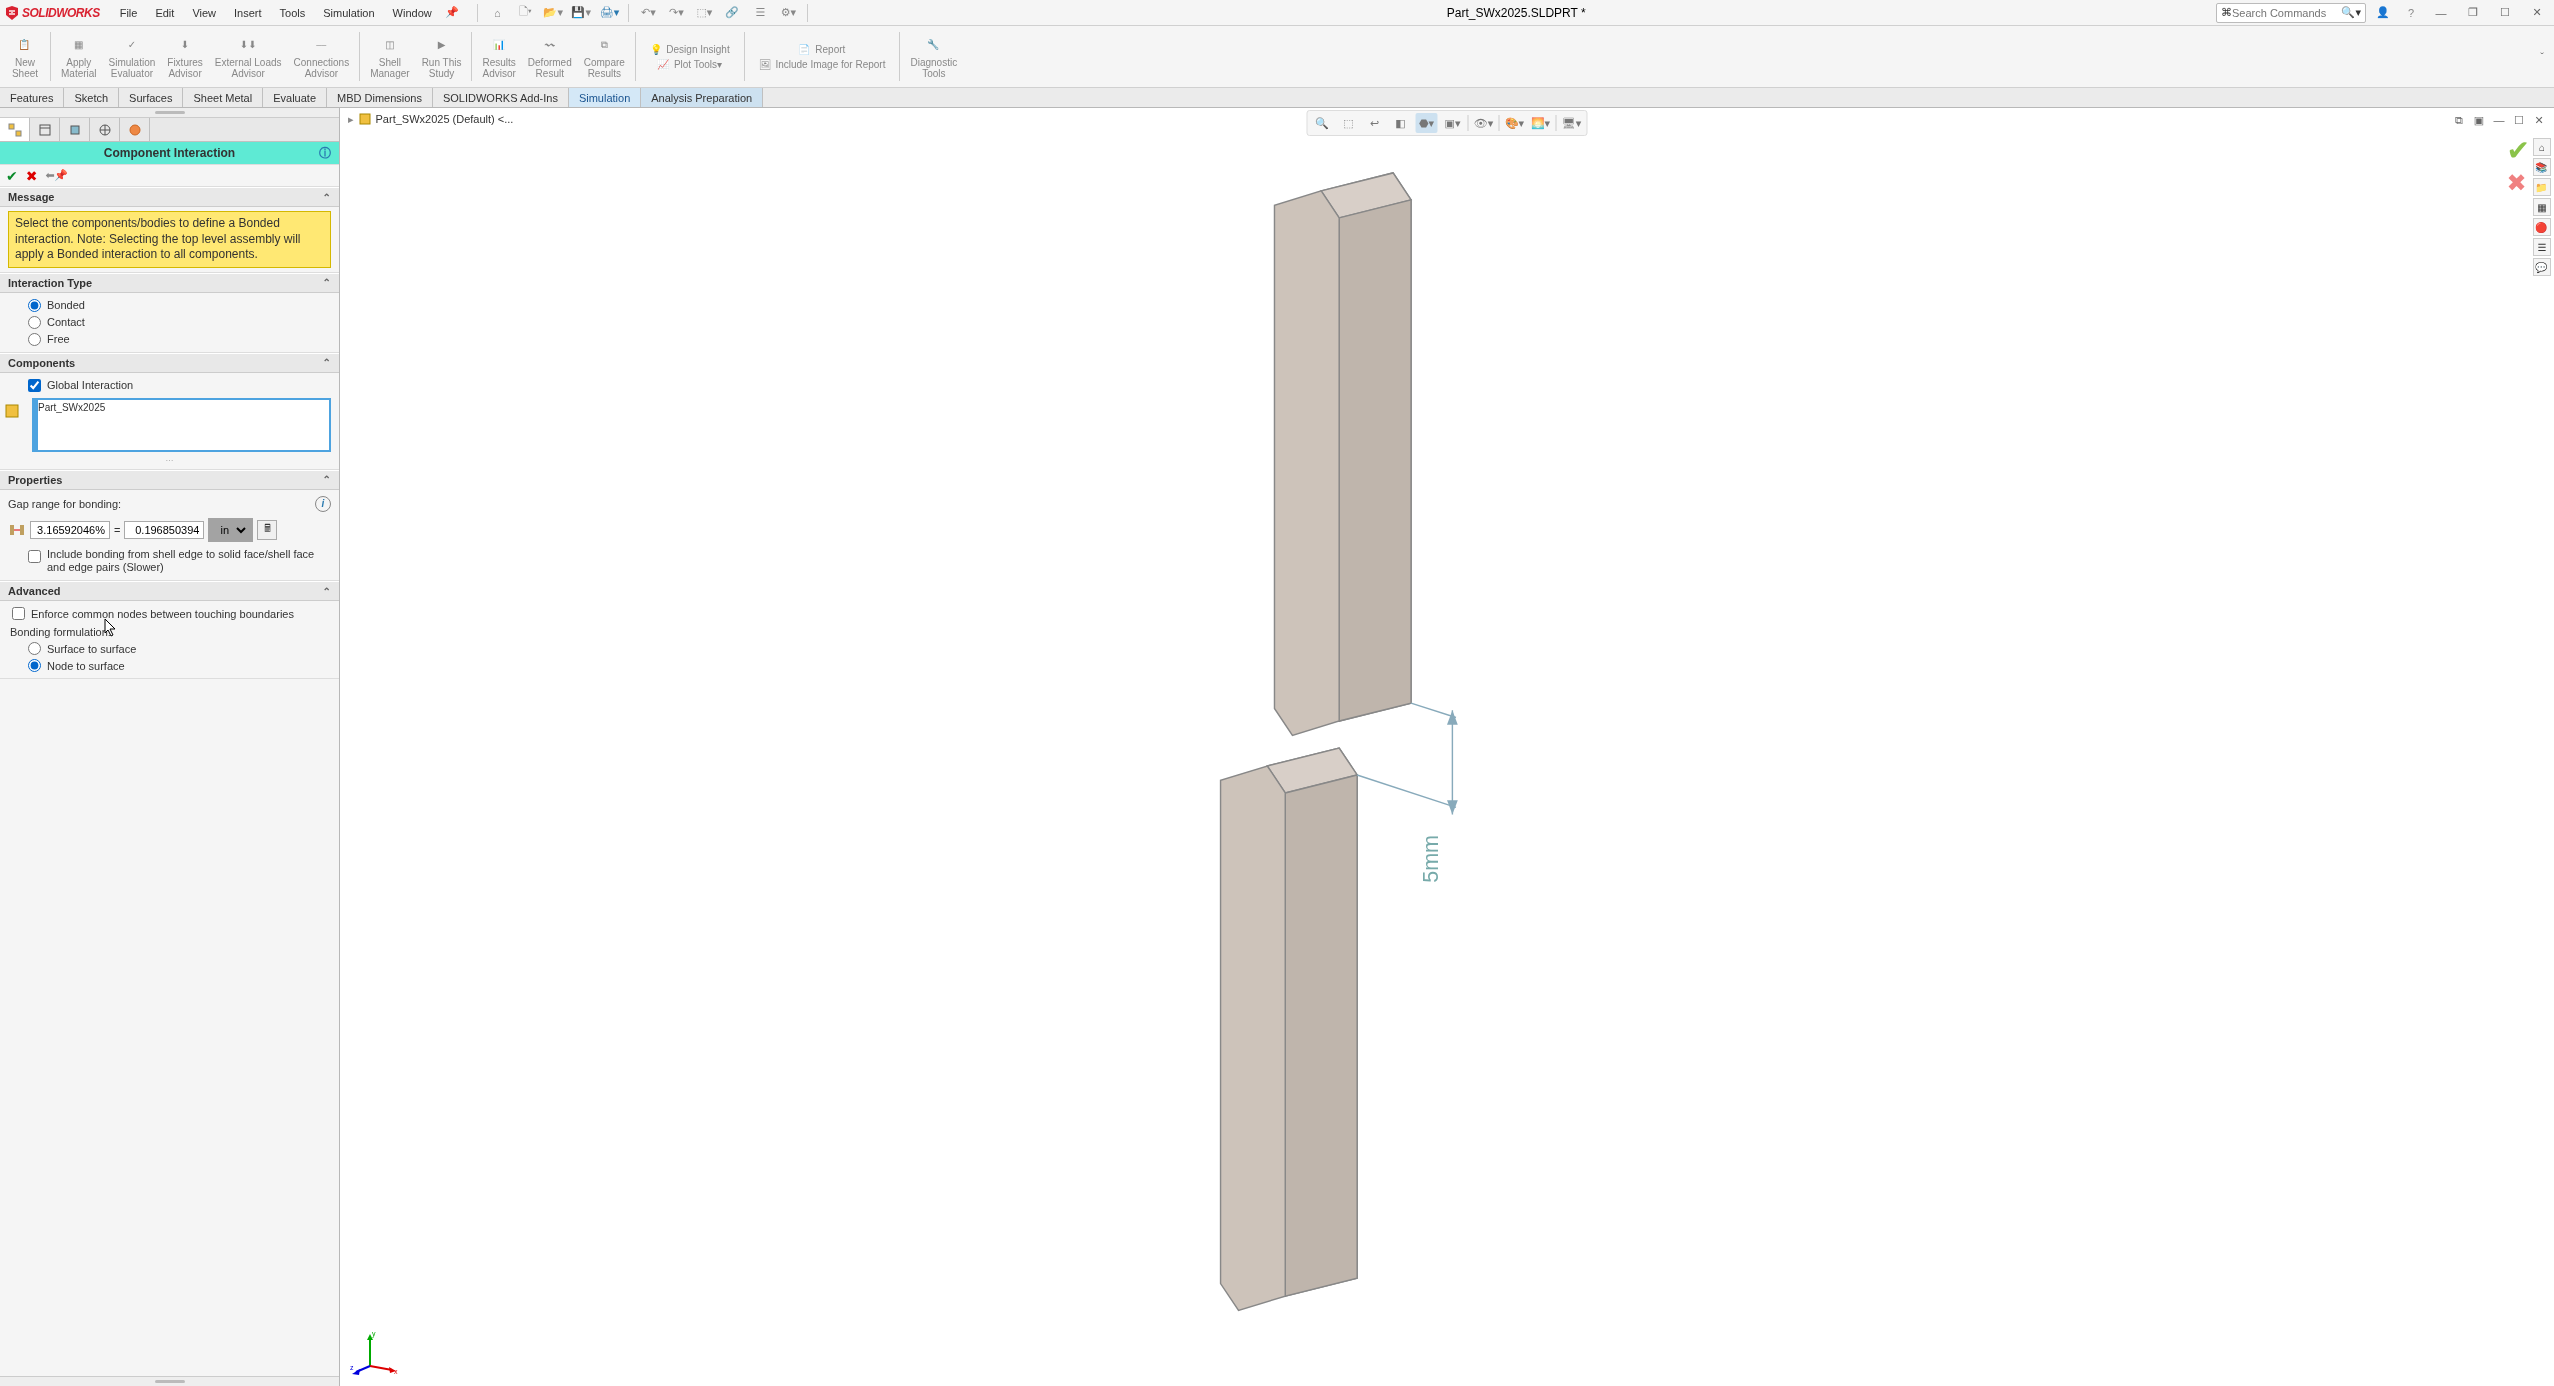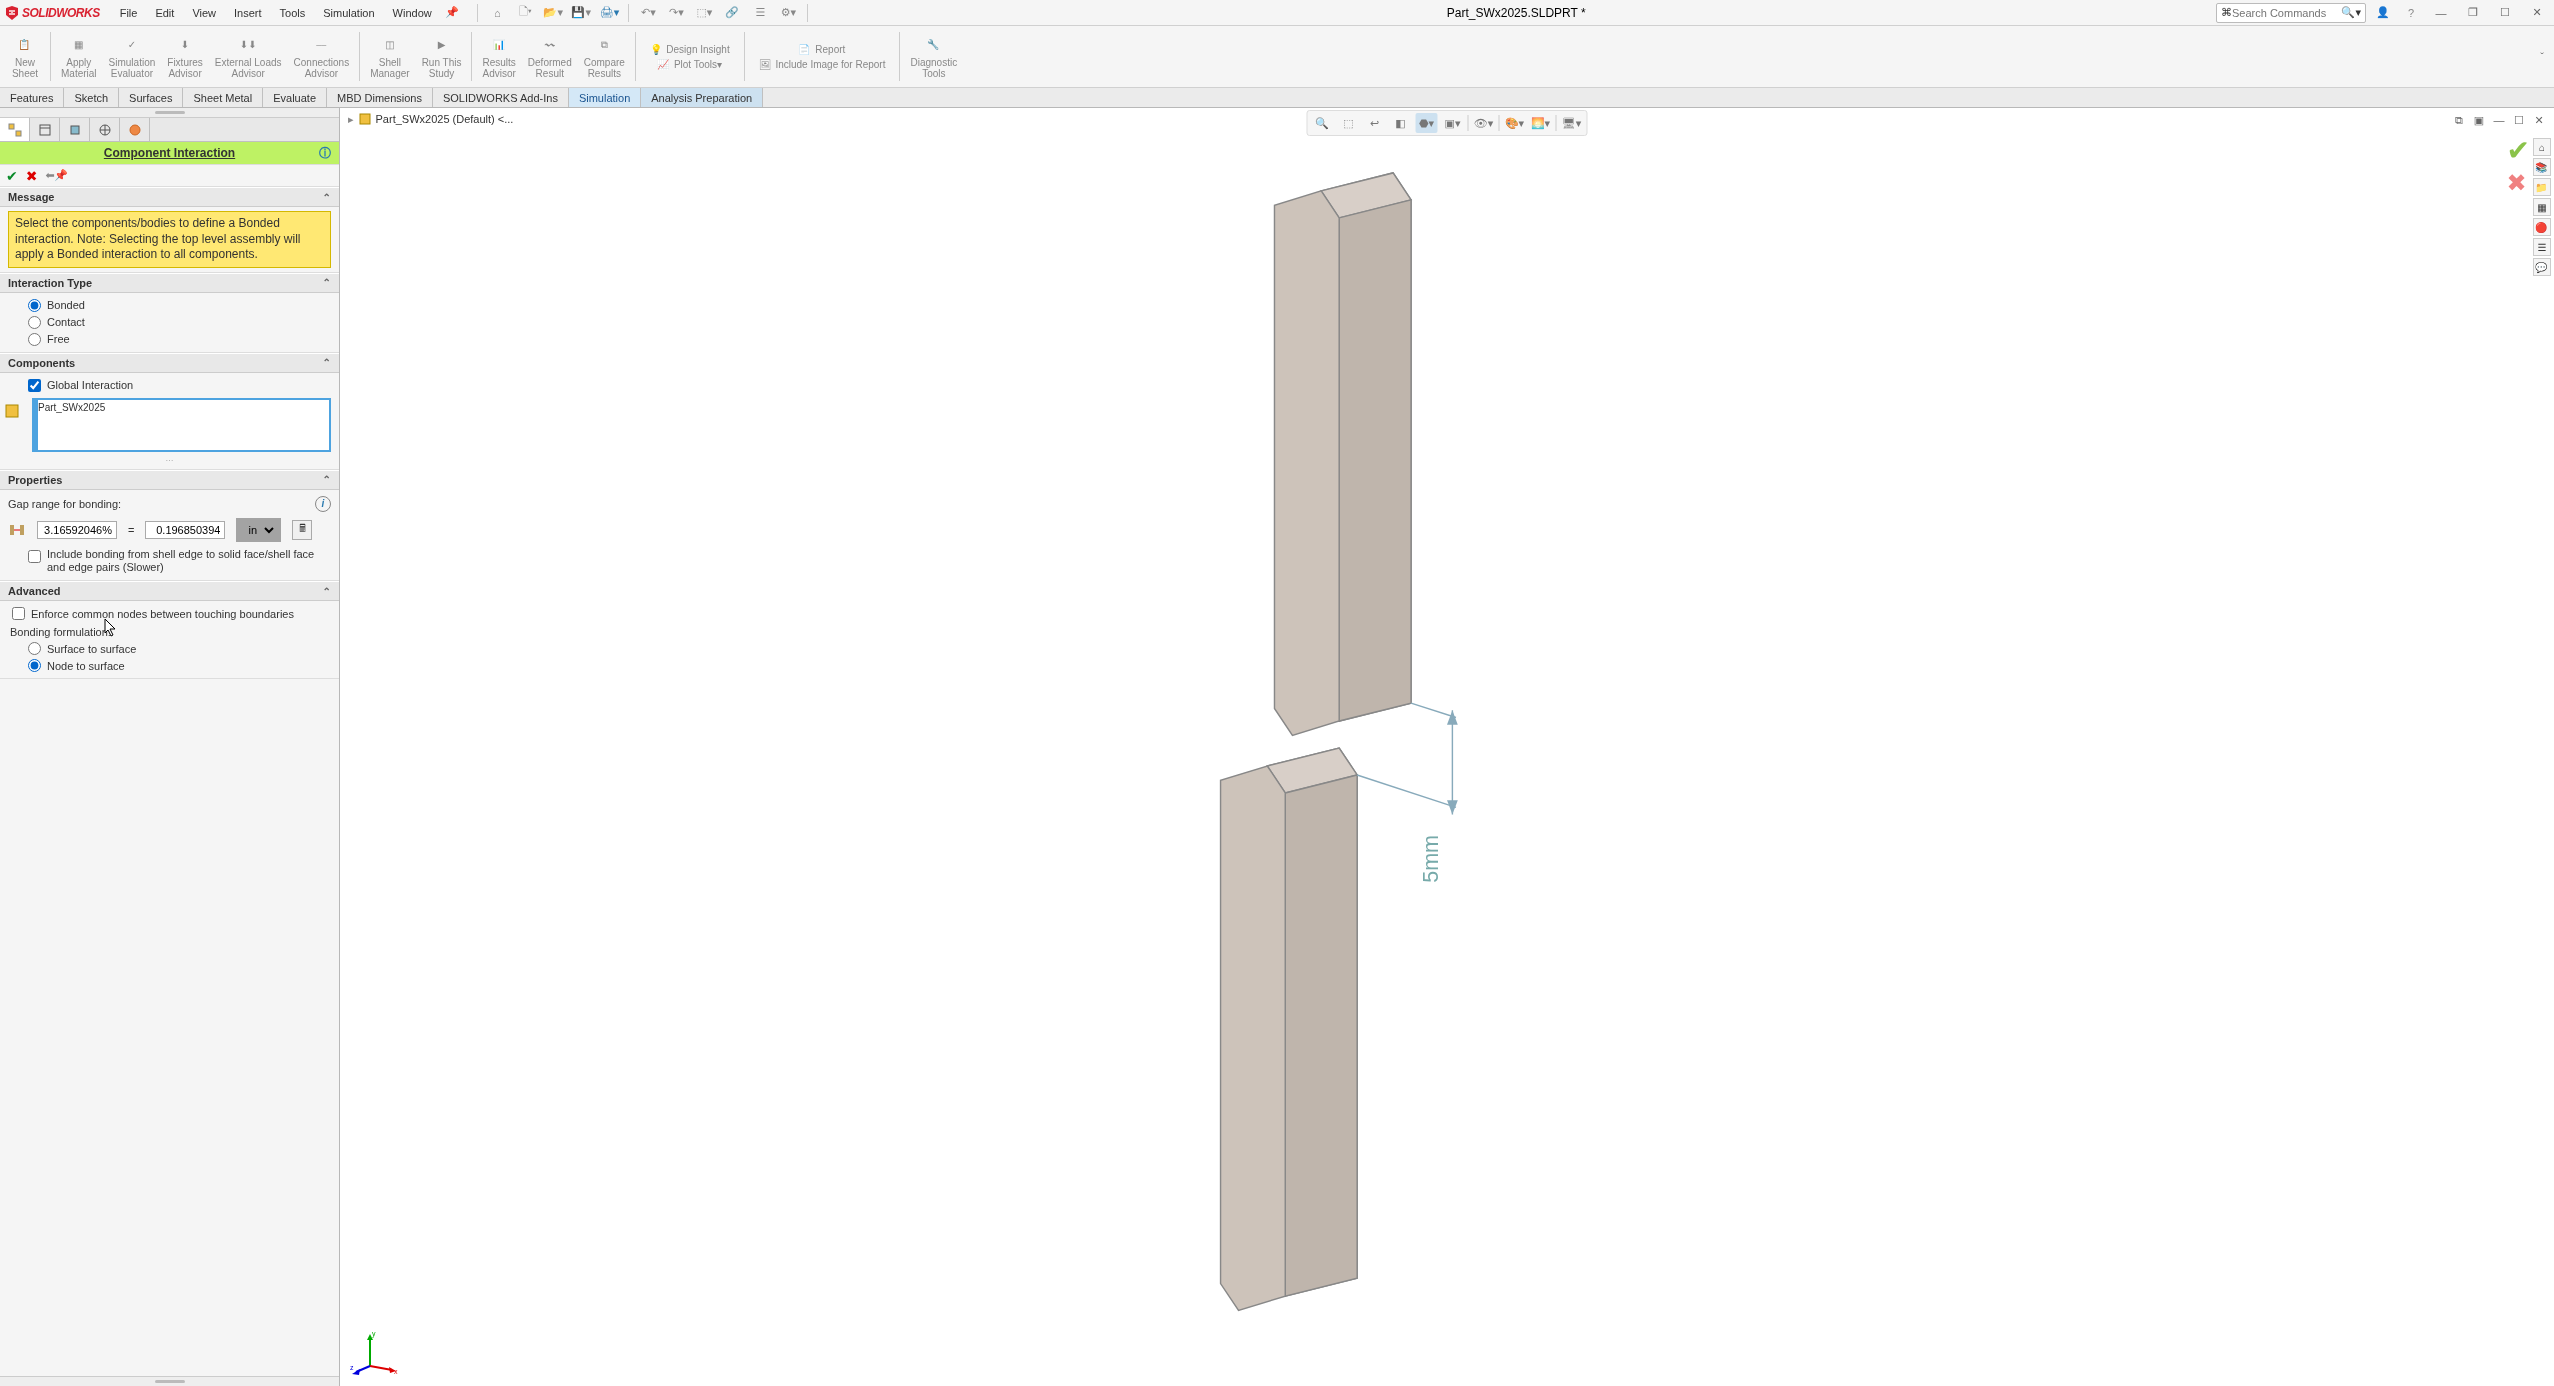--- a/index.html
+++ b/index.html
@@ -38,21 +38,21 @@
 
 .main { display: flex; height: calc(100vh - 26px - 62px - 20px); }
 .sidebar { width: 340px; background: #f5f5f5; border-right: 1px solid #b8b8b8; display: flex; flex-direction: column; overflow: hidden; }
 .sb-top { height: 10px; background: #eee; border-bottom: 1px solid #ccc; display: flex; align-items: center; justify-content: center; }
 .sb-grip { width: 30px; height: 3px; background: #bbb; border-radius: 2px; }
 
 .mgr-tabs { height: 24px; background: #e8e8e8; border-bottom: 1px solid #c0c0c0; display: flex; align-items: stretch; }
 .mgr-tab { width: 30px; display: flex; align-items: center; justify-content: center; border-right: 1px solid #c0c0c0; cursor: pointer; }
 .mgr-tab.active { background: #fff; }
 
-.pm-title { display: flex; align-items: center; justify-content: center; padding: 4px; font-weight: bold; font-size: 12px; position: relative; background: #bef264; border-bottom: 1px solid #ddd; text-decoration: underline; }
+.pm-title { display: flex; align-items: center; justify-content: center; padding: 4px; font-weight: bold; font-size: 12px; position: relative; background: #5eead4; border-bottom: 1px solid #ddd; }
 .pm-title .help { position: absolute; right: 8px; color: #2a7ab0; cursor: pointer; }
 .pm-actions { height: 22px; display: flex; align-items: center; padding: 0 6px; gap: 8px; border-bottom: 1px solid #ddd; background: #f5f5f5; }
 .pm-ok { color: #0a8a2a; cursor: pointer; font-size: 14px; }
 .pm-cancel { color: #d00; cursor: pointer; font-size: 14px; }
 .pm-pin { color: #888; cursor: pointer; }
 
 .pm-section { border-bottom: 1px solid #ddd; }
 .pm-header { background: #e8e8e8; padding: 3px 8px; font-weight: bold; display: flex; align-items: center; justify-content: space-between; cursor: pointer; border-top: 1px solid #fff; border-bottom: 1px solid #ccc; }
 .pm-chev { color: #666; font-size: 10px; }
 .pm-body { padding: 4px 8px; background: #f5f5f5; }
@@ -60,21 +60,21 @@
 
 .radio-row { display: flex; align-items: center; gap: 6px; padding: 2px 0 2px 20px; }
 .radio-row input[type=radio] { accent-color: #0066cc; }
 .check-row { display: flex; align-items: center; gap: 6px; padding: 2px 0 2px 20px; }
 .check-row input[type=checkbox] { accent-color: #0066cc; }
 
 .comp-list { border: 2px solid #4da3e0; background: #fff; margin: 4px 0 4px 24px; height: 54px; padding: 2px 4px; font-size: 10px; position: relative; }
 .comp-list::before { content: ""; position: absolute; left: -2px; top: -2px; bottom: -2px; width: 6px; background: #4da3e0; }
 .comp-icon { position: absolute; left: -26px; top: 0; width: 18px; height: 18px; }
 
-.prop-row { display: flex; align-items: center; gap: 11px; padding: 4px 0; }
+.prop-row { display: flex; align-items: center; gap: 4px; padding: 4px 0; }
 .prop-label { display: flex; align-items: center; justify-content: space-between; padding: 2px 0; }
 .info-icon { width: 16px; height: 16px; border: 1px solid #888; border-radius: 50%; display: flex; align-items: center; justify-content: center; color: #2a7ab0; font-weight: bold; font-style: italic; font-size: 10px; cursor: pointer; }
 .num-input { border: 1px solid #aaa; padding: 2px 4px; font-size: 11px; text-align: right; }
 .unit-sel { border: 4px solid #a3a3a3; padding: 1px 4px; font-size: 11px; background: #a3a3a3; }
 .calc-btn { width: 20px; height: 20px; border: 1px solid #aaa; background: #f0f0f0; display: flex; align-items: center; justify-content: center; cursor: pointer; }
 
 
 .gfx { flex: 1; background: #fff; position: relative; }
 .breadcrumb { position: absolute; top: 4px; left: 8px; display: flex; align-items: center; gap: 4px; font-size: 11px; }
 .bc-arrow { color: #888; cursor: pointer; }

